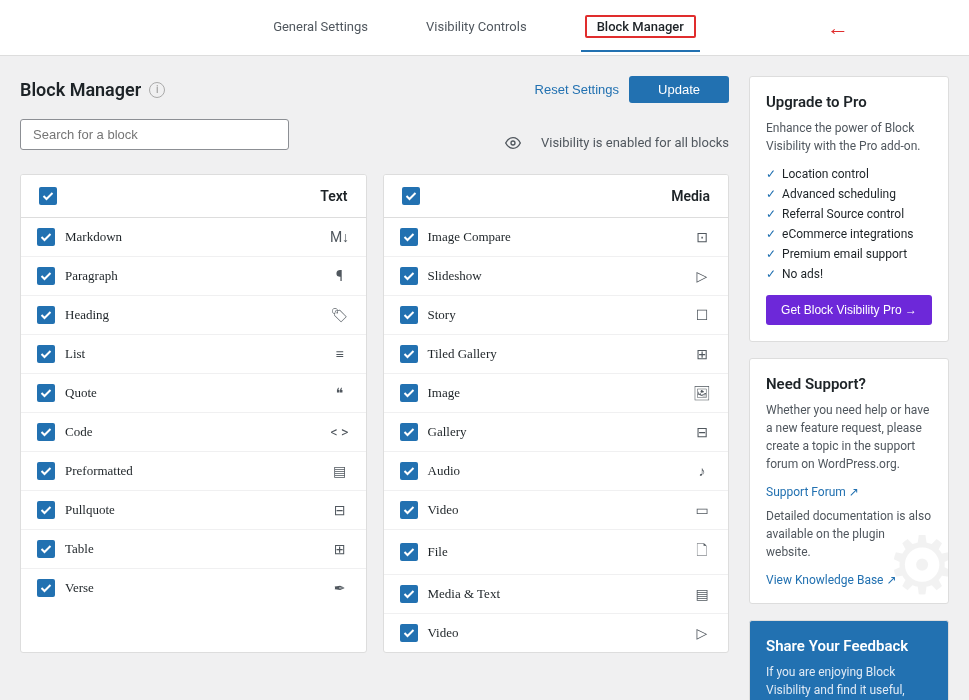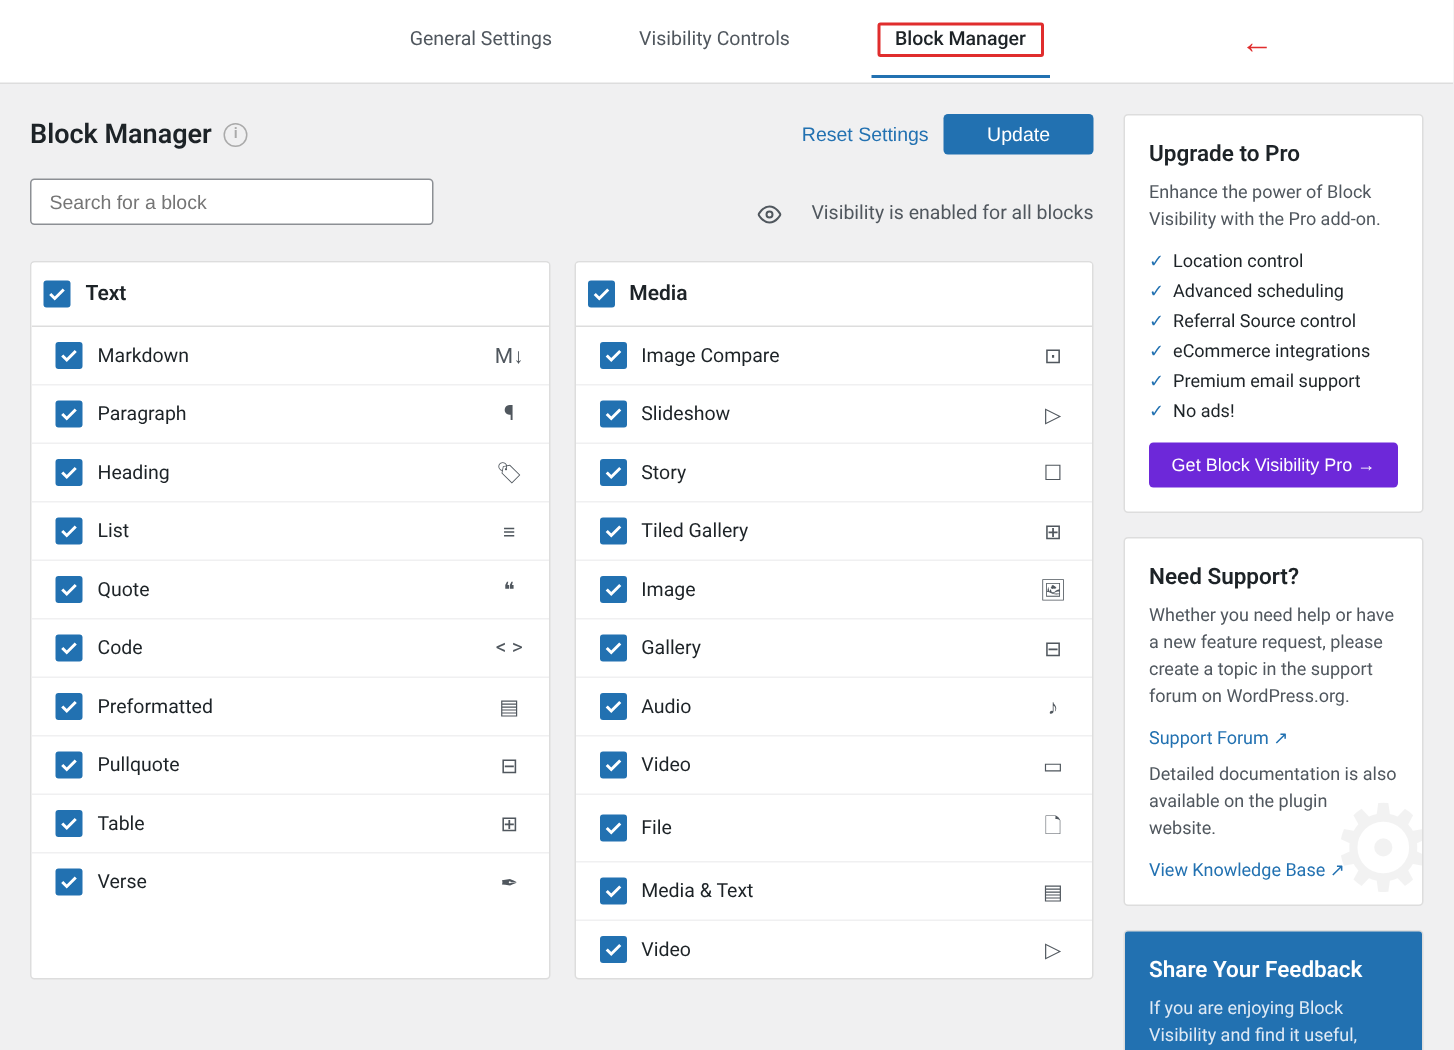--- a/index.html
+++ b/index.html
@@ -150,23 +150,24 @@
       background: #fff;
       border: 1px solid #ddd;
       border-radius: 3px;
       overflow: hidden;
     }
 
     .category-header {
       display: flex;
       align-items: center;
       gap: 10px;
-      padding: 12px 8px;
+      padding: 12px 18px;
       border-bottom: 1px solid #ddd;
       background: #fff;
+      justify-content: space-between;
     }
     .category-title {
       font-weight: 600;
       font-size: 14px;
     }
 
     .block-item {
       display: flex;
       align-items: center;
       justify-content: space-between;
@@ -174,20 +175,21 @@
       border-bottom: 1px solid #f0f0f1;
     }
     .block-item:last-child {
       border-bottom: none;
       gap: 21px;
     }
     .block-item-left {
       display: flex;
       align-items: center;
       gap: 10px;
+      font-family: Liberation Serif, serif;
     }
     .block-name {
       font-size: 13px;
       color: #1d2327;
     }
     .block-icon {
       color: #50575e;
       font-size: 14px;
       width: 20px;
       text-align: center;

